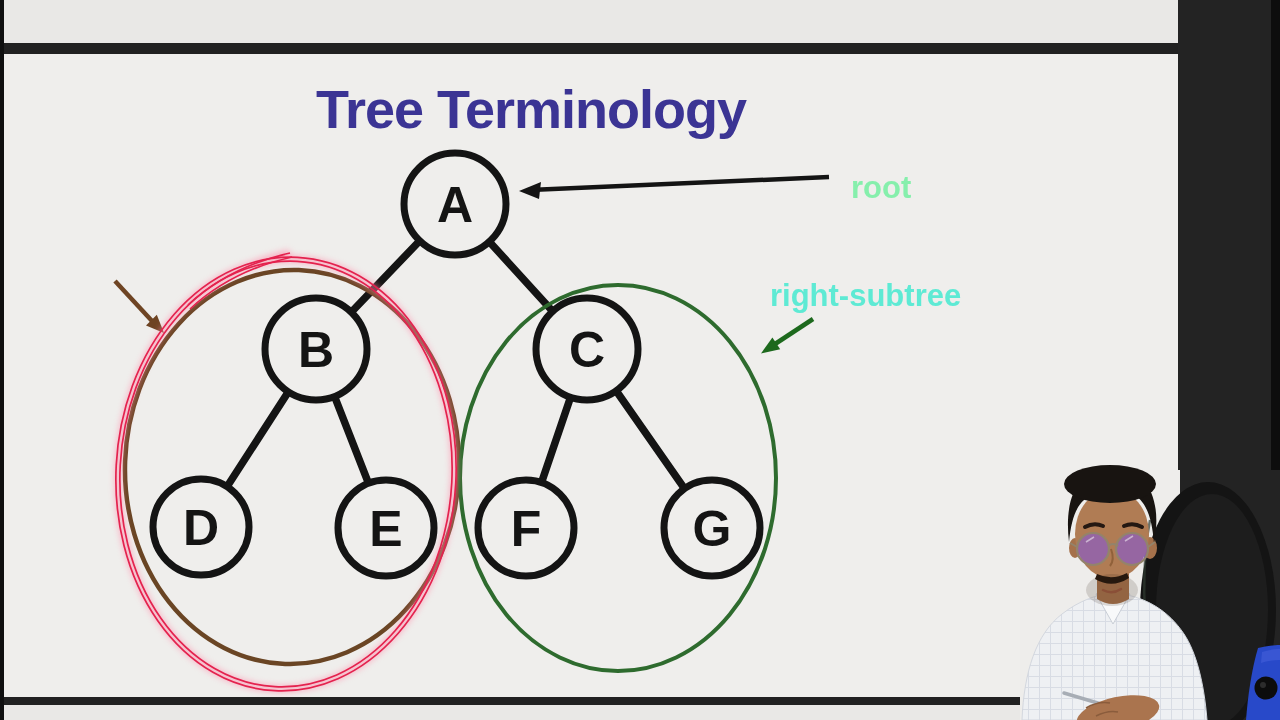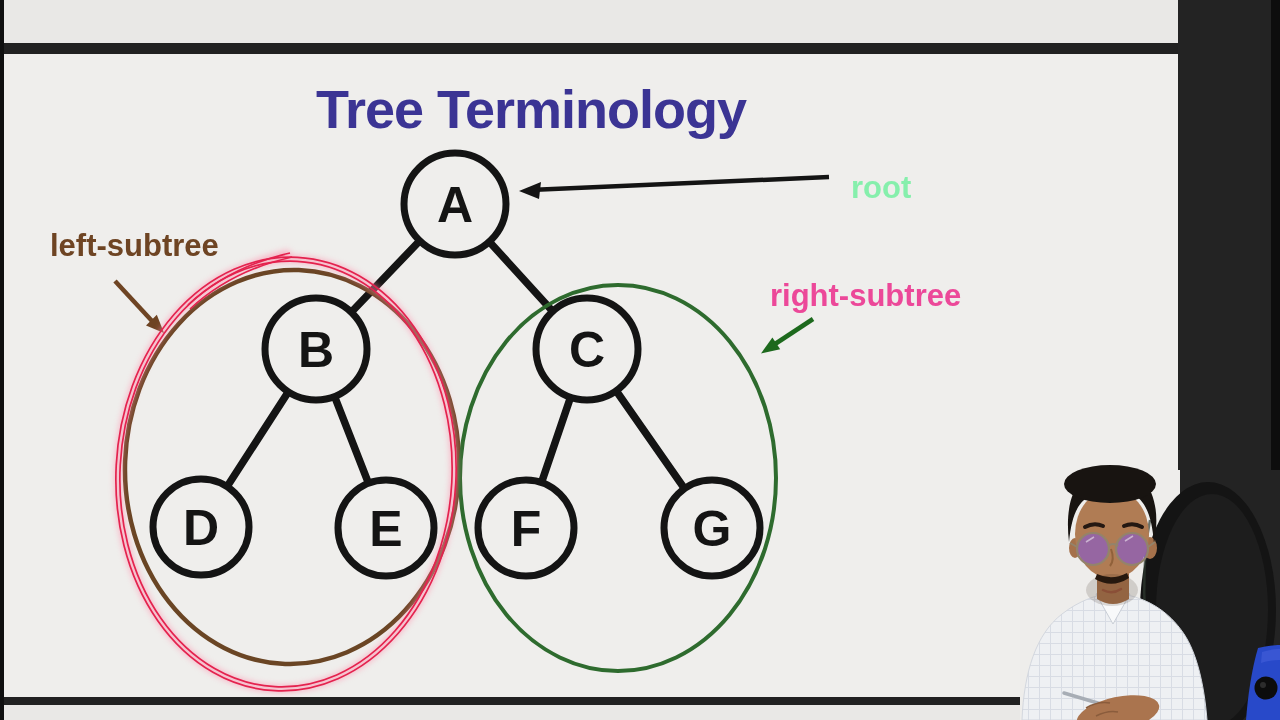--- a/index.html
+++ b/index.html
@@ -15,42 +15,41 @@
   #bar-bottom{left:4px;top:697px;width:1174px;height:8px;background:#212121;}
   #strip-bottom{left:4px;top:705px;width:1174px;height:15px;background:#e9e8e6;}
   #right-panel{left:1178px;top:0;width:93px;height:720px;background:#232323;}
   #right-edge{left:1271px;top:0;width:9px;height:720px;background:#0d0d0d;}
 
   
   #slide-title{left:531px;top:78px;transform:translateX(-50%);
     font-size:54px;font-weight:bold;letter-spacing:-1px;color:#3b3494;white-space:nowrap;}
   #root-label{left:851px;top:170px;font-size:31px;font-weight:bold;color:#86efac;}
   #left-subtree-label{left:50px;top:228px;font-size:31px;font-weight:bold;color:#6e4423;}
-  #right-subtree-label{left:770px;top:278px;font-size:31px;font-weight:bold;color:#ec4899;}
+  #right-subtree-label{left:770px;top:278px;font-size:31px;font-weight:bold;color:#5eead4;}
 
   #diagram-svg{left:0;top:0;width:1280px;height:720px;}
   svg text.node-letter{font-family:"Liberation Sans",sans-serif;font-size:50px;font-weight:bold;fill:#141414;text-anchor:middle;}
 </style>
 </head>
 <body>
 
 <div id="frame">
 
   <div class="abs" id="left-edge"></div>
   <div class="abs" id="strip-top"></div>
   <div class="abs" id="bar-top"></div>
   <div class="abs" id="slide"></div>
   <div class="abs" id="bar-bottom"></div>
   <div class="abs" id="strip-bottom"></div>
   <div class="abs" id="right-panel"></div>
   <div class="abs" id="right-edge"></div>
 
   <div class="abs" id="slide-title">Tree Terminology</div>
   <div class="abs" id="root-label">root</div>
-  <div class="abs" id="left-subtree-label">left-subtree</div>
   <div class="abs" id="right-subtree-label">right-subtree</div>
 
   <svg class="abs" id="diagram-svg" viewBox="0 0 1280 720" xmlns="http://www.w3.org/2000/svg">
     <defs>
       <filter id="penglow" x="-30%" y="-30%" width="160%" height="160%">
         <feGaussianBlur stdDeviation="3.2"></feGaussianBlur>
       </filter>
       <pattern id="shirt" width="11" height="11" patternUnits="userSpaceOnUse">
         <rect width="11" height="11" fill="#eef0f3"></rect>
         <path d="M0,5.5 H11 M5.5,0 V11" stroke="#c7ccd6" stroke-width="1" opacity="0.55"></path>

